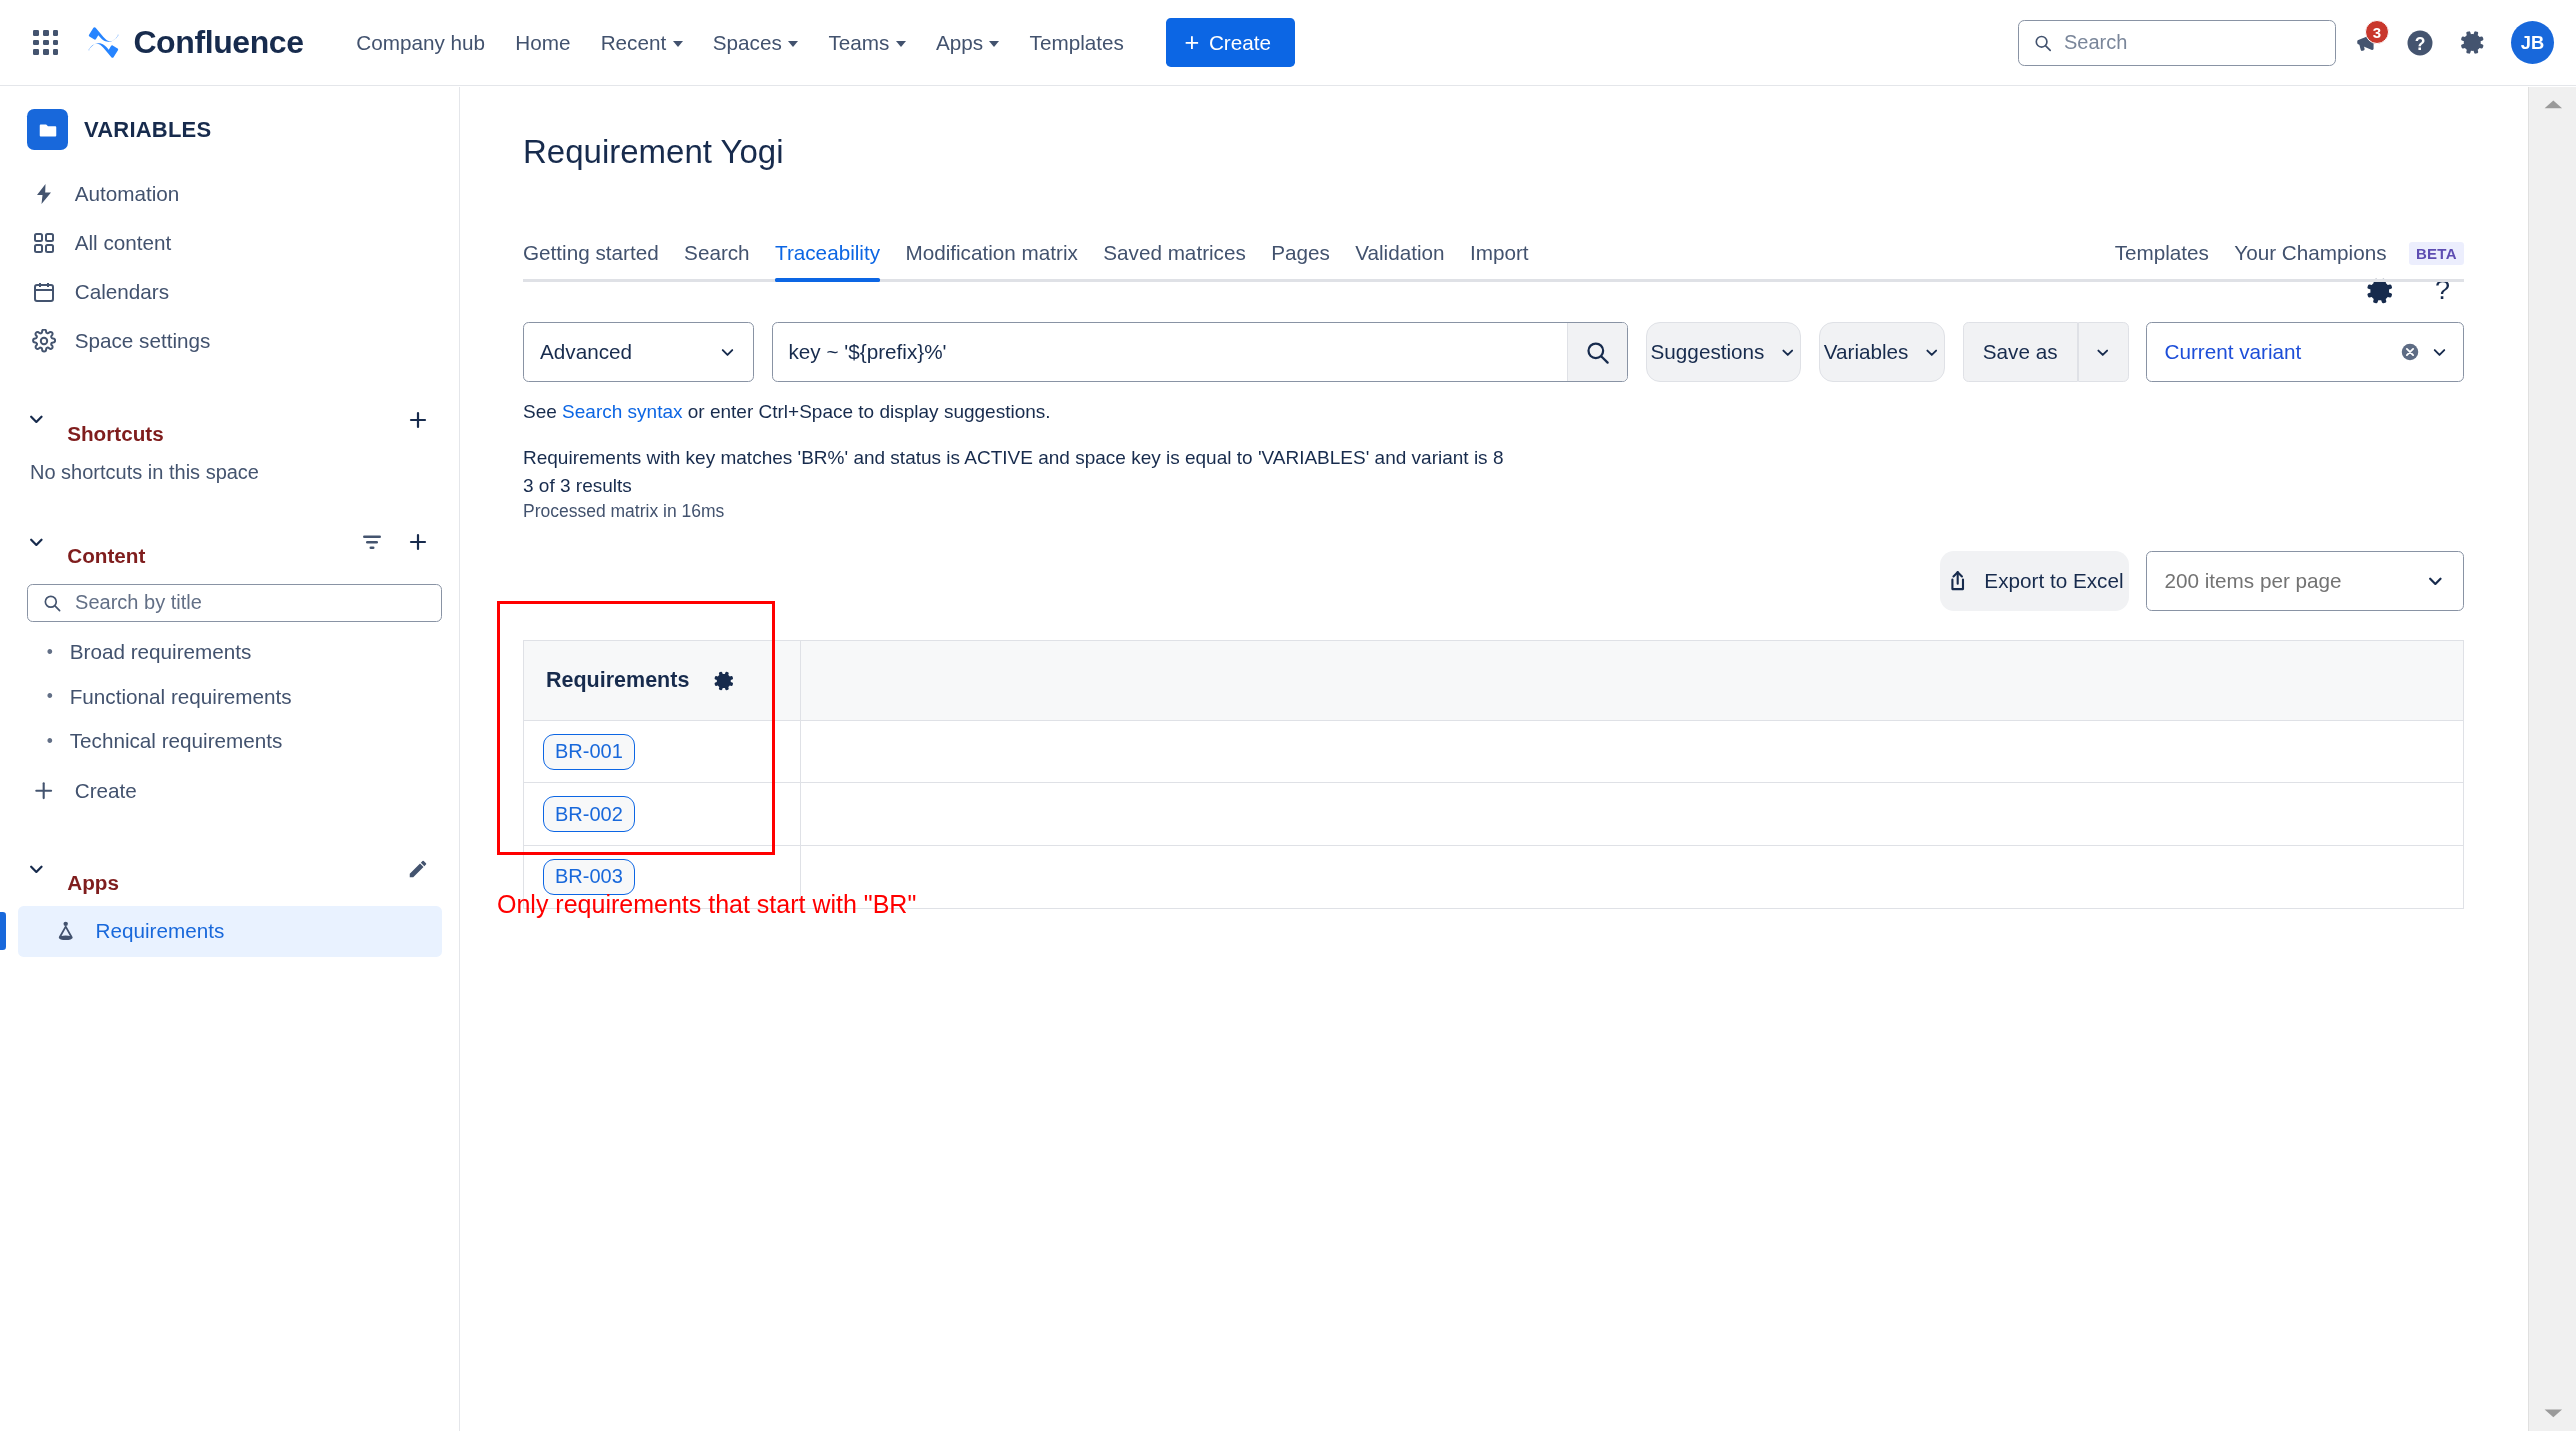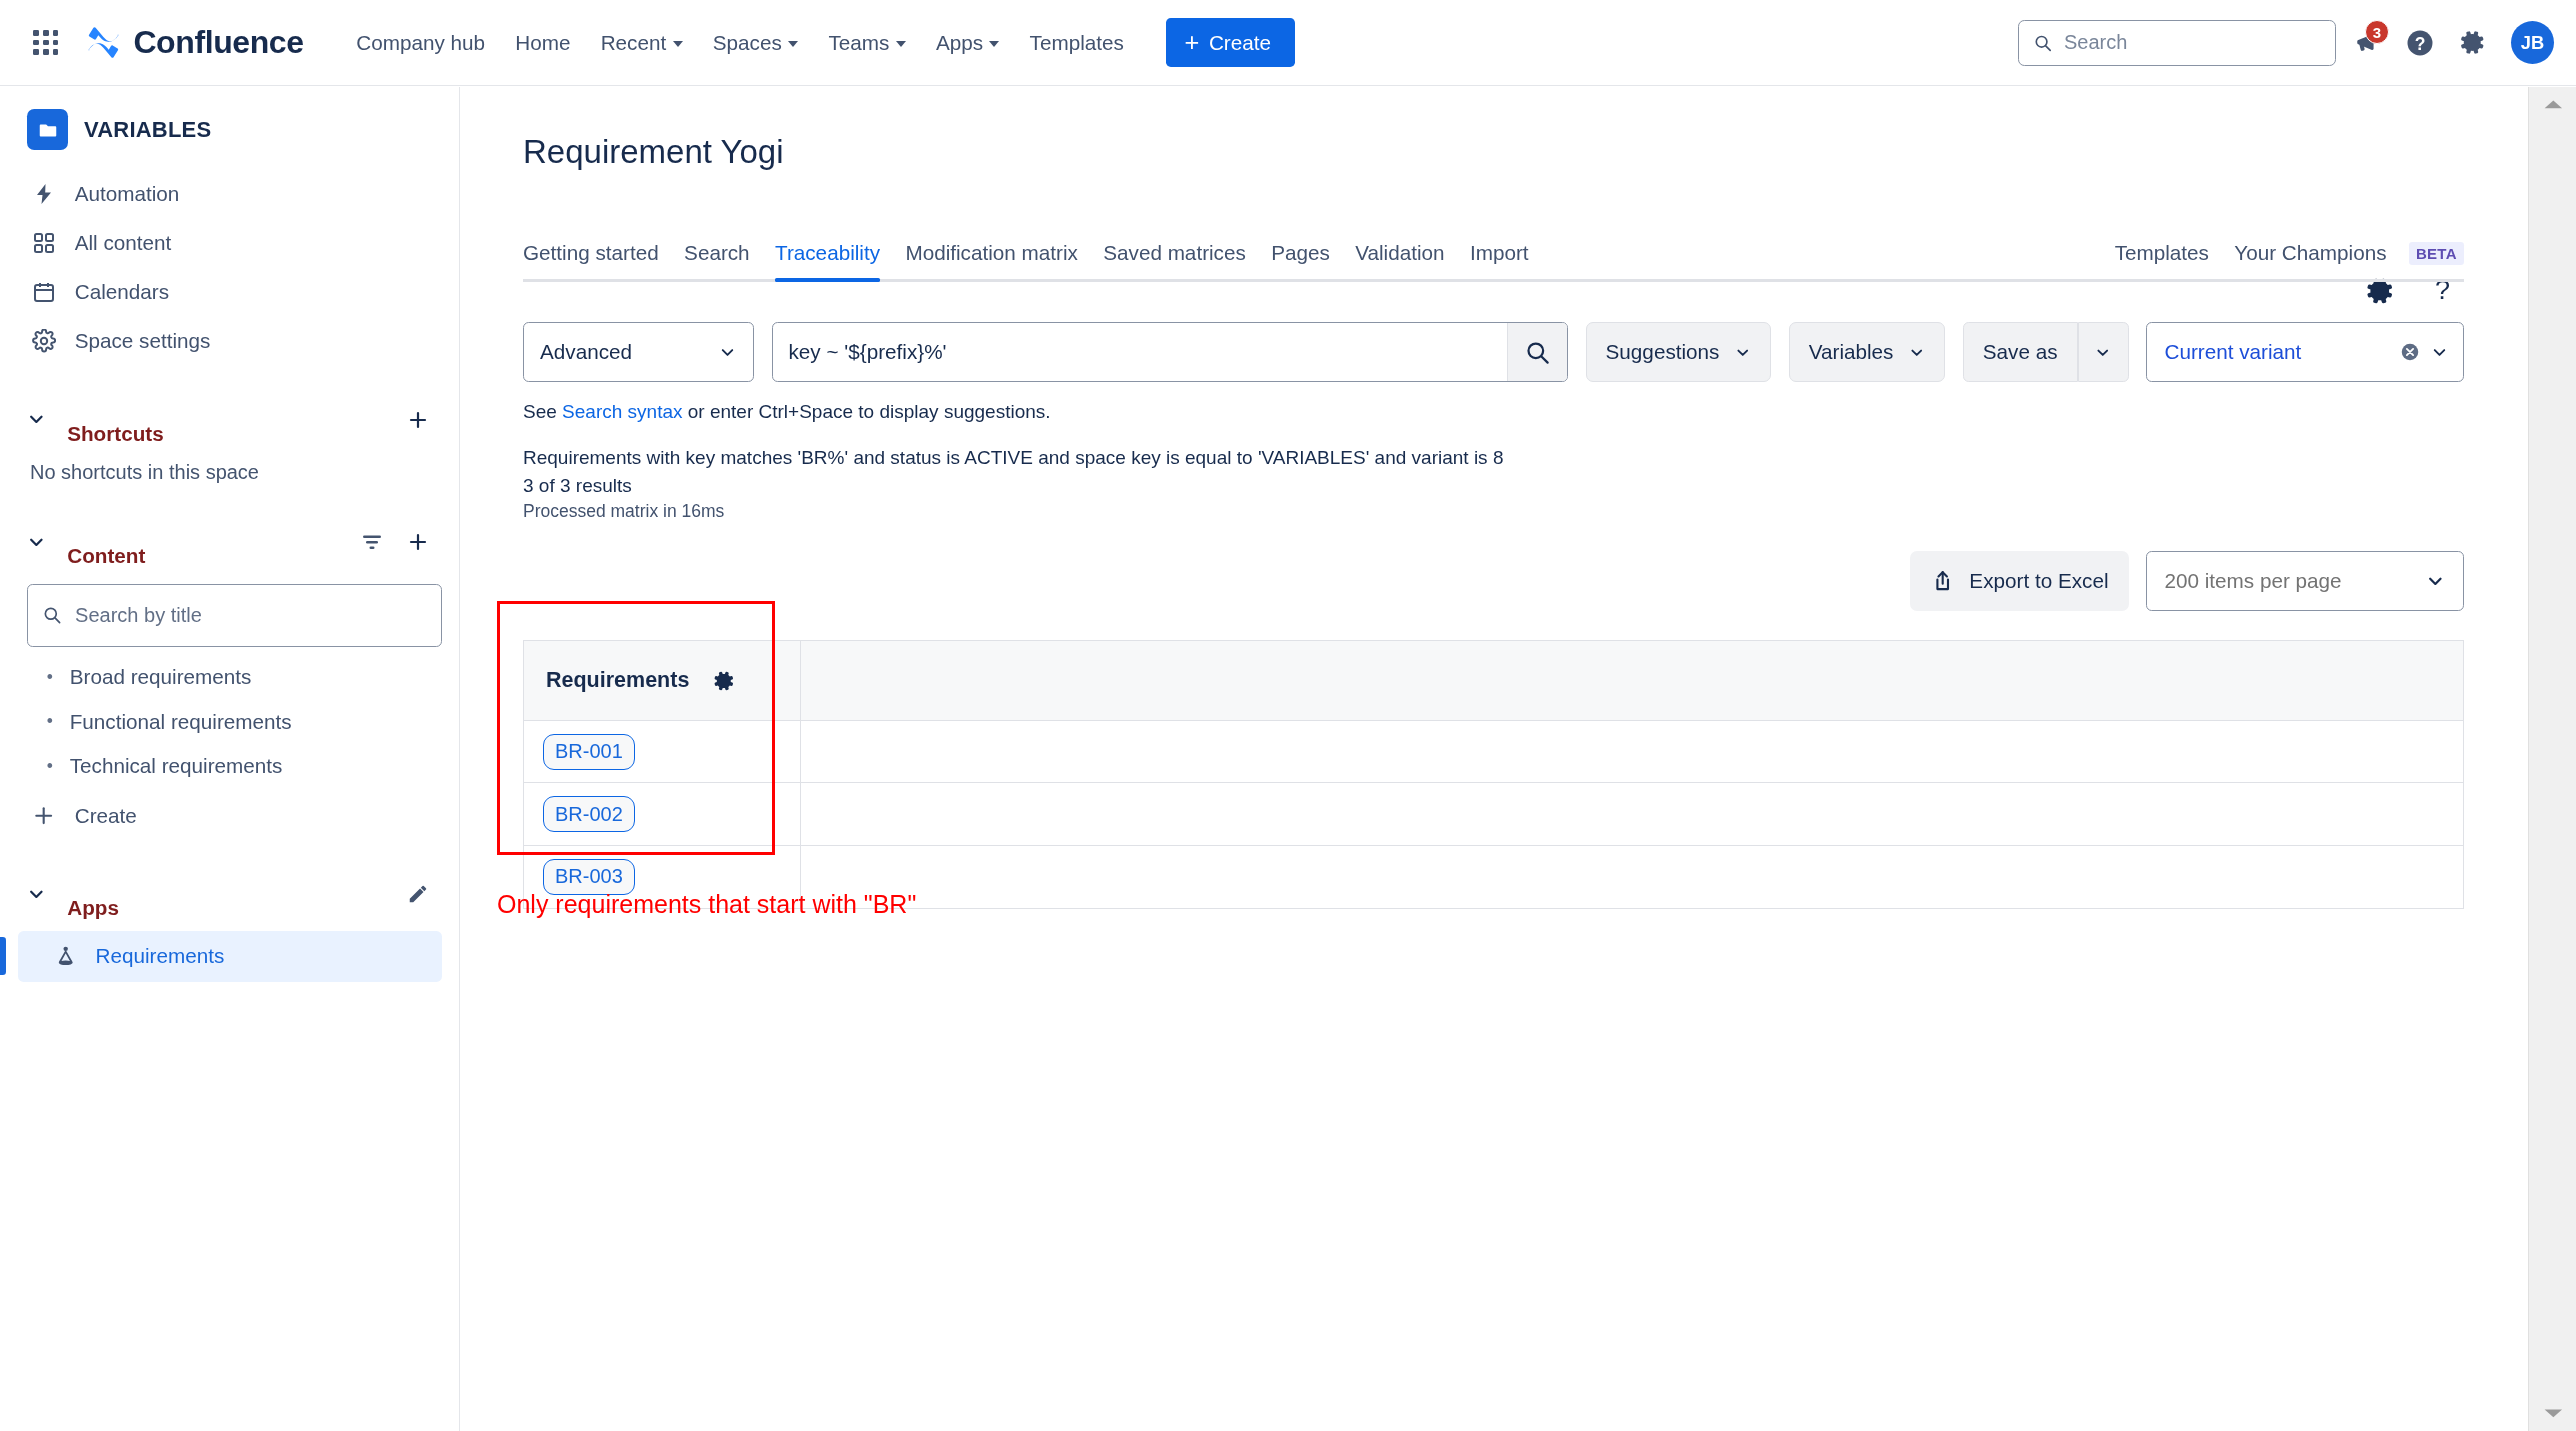--- a/index.html
+++ b/index.html
@@ -111,21 +111,21 @@
     display: flex; align-items: center; justify-content: center;
     cursor: pointer; flex: none;
   }
   .section-title { font-size: 20.7px; font-weight: 700; color: #7f1d1d; cursor: pointer; margin-top: 28px; }
   .section-actions { margin-left: auto; display: flex; align-items: center; gap: 11px; }
   .sm-btn { width: 35px; height: 35px; display: flex; align-items: center; justify-content: center; border-radius: 4.8px; cursor: pointer; }
 
   .empty-text { font-size: 20px; color: #44546f; padding: 4.8px 0 3.2px 30px; }
 
   .side-search {
-    margin: 4.8px 17.5px 8px 27px; height: 63px;
+    margin: 4.8px 17.5px 8px 27px; height: 38px;
     border: 1.6px solid #8993a4; border-radius: 5.6px;
     display: flex; align-items: center; gap: 12.7px; padding: 0 14.3px; cursor: text;
   }
   .side-search input {
     border: none; outline: none; font-size: 20px; color: #172b4d;
     background: transparent; width: 100%; font-family: inherit;
   }
   .side-search input::placeholder { color: #626f86; }
 
   .tree-item {
@@ -203,22 +203,22 @@
     border: none; outline: none; flex: 1; height: 100%;
     font-size: 20.7px; color: #172b4d; padding: 0 16px; font-family: inherit; background: transparent;
     min-width: 0;
   }
   .query-go {
     width: 60px; height: 100%; background: #f1f2f4;
     display: flex; align-items: center; justify-content: center; cursor: pointer;
     border-left: 0.8px solid #dfe1e6; flex: none;
   }
   .btn-grey {
-    height: 60px; background: #f1f2f4; border: 1.6px solid #dfe1e6; border-radius: 7px;
-    display: flex; align-items: center; gap: 14.3px; padding: 0 19px;
+    height: 60px; background: #f1f2f4; border: 1.6px solid #dfe1e6; border-radius: 14px;
+    display: flex; align-items: center; gap: 14.3px; padding: 0 4px;
     font-size: 20.7px; color: #172b4d; cursor: pointer; white-space: nowrap;
   }
   .split { display: flex; height: 60px; }
   .split .a {
     background: #f1f2f4; border: 1.6px solid #dfe1e6; border-right: 0.8px solid #dfe1e6;
     border-radius: 5.6px 0 0 5.6px; display: flex; align-items: center; padding: 0 19px;
     font-size: 20.7px; color: #172b4d; cursor: pointer; white-space: nowrap;
   }
   .split .b {
     background: #f1f2f4; border: 1.6px solid #dfe1e6; border-left: 0.8px solid #dfe1e6;

